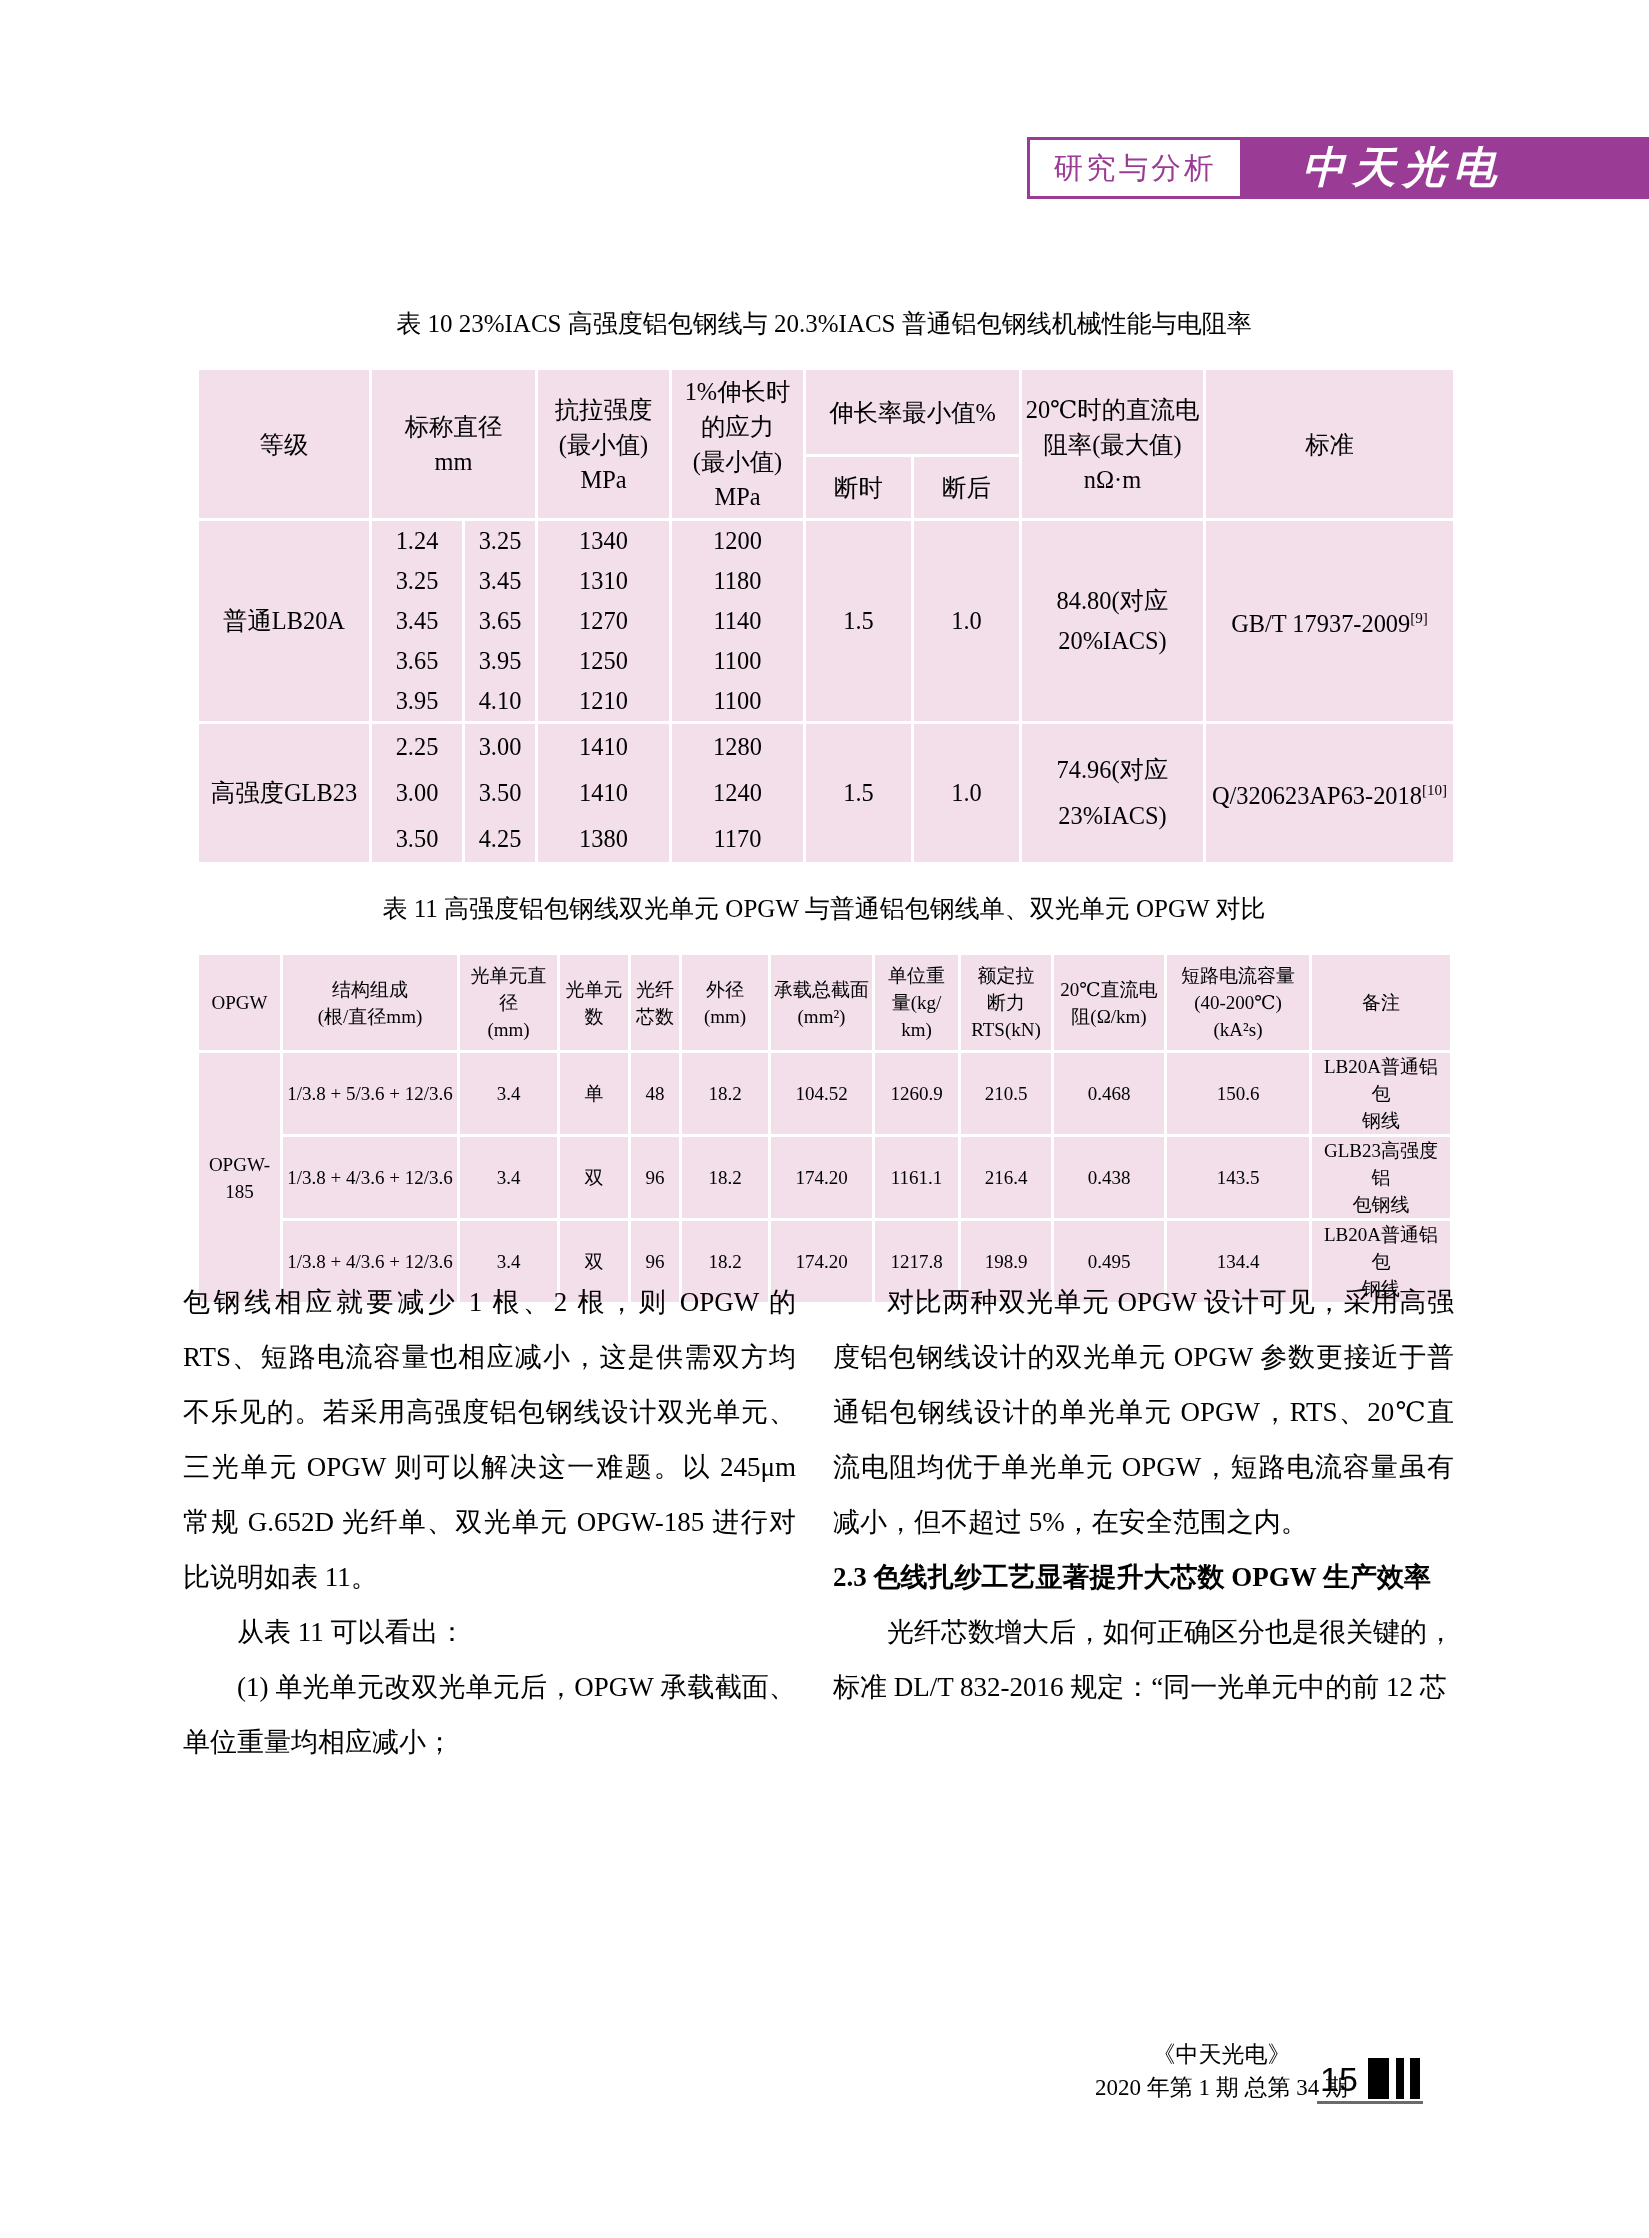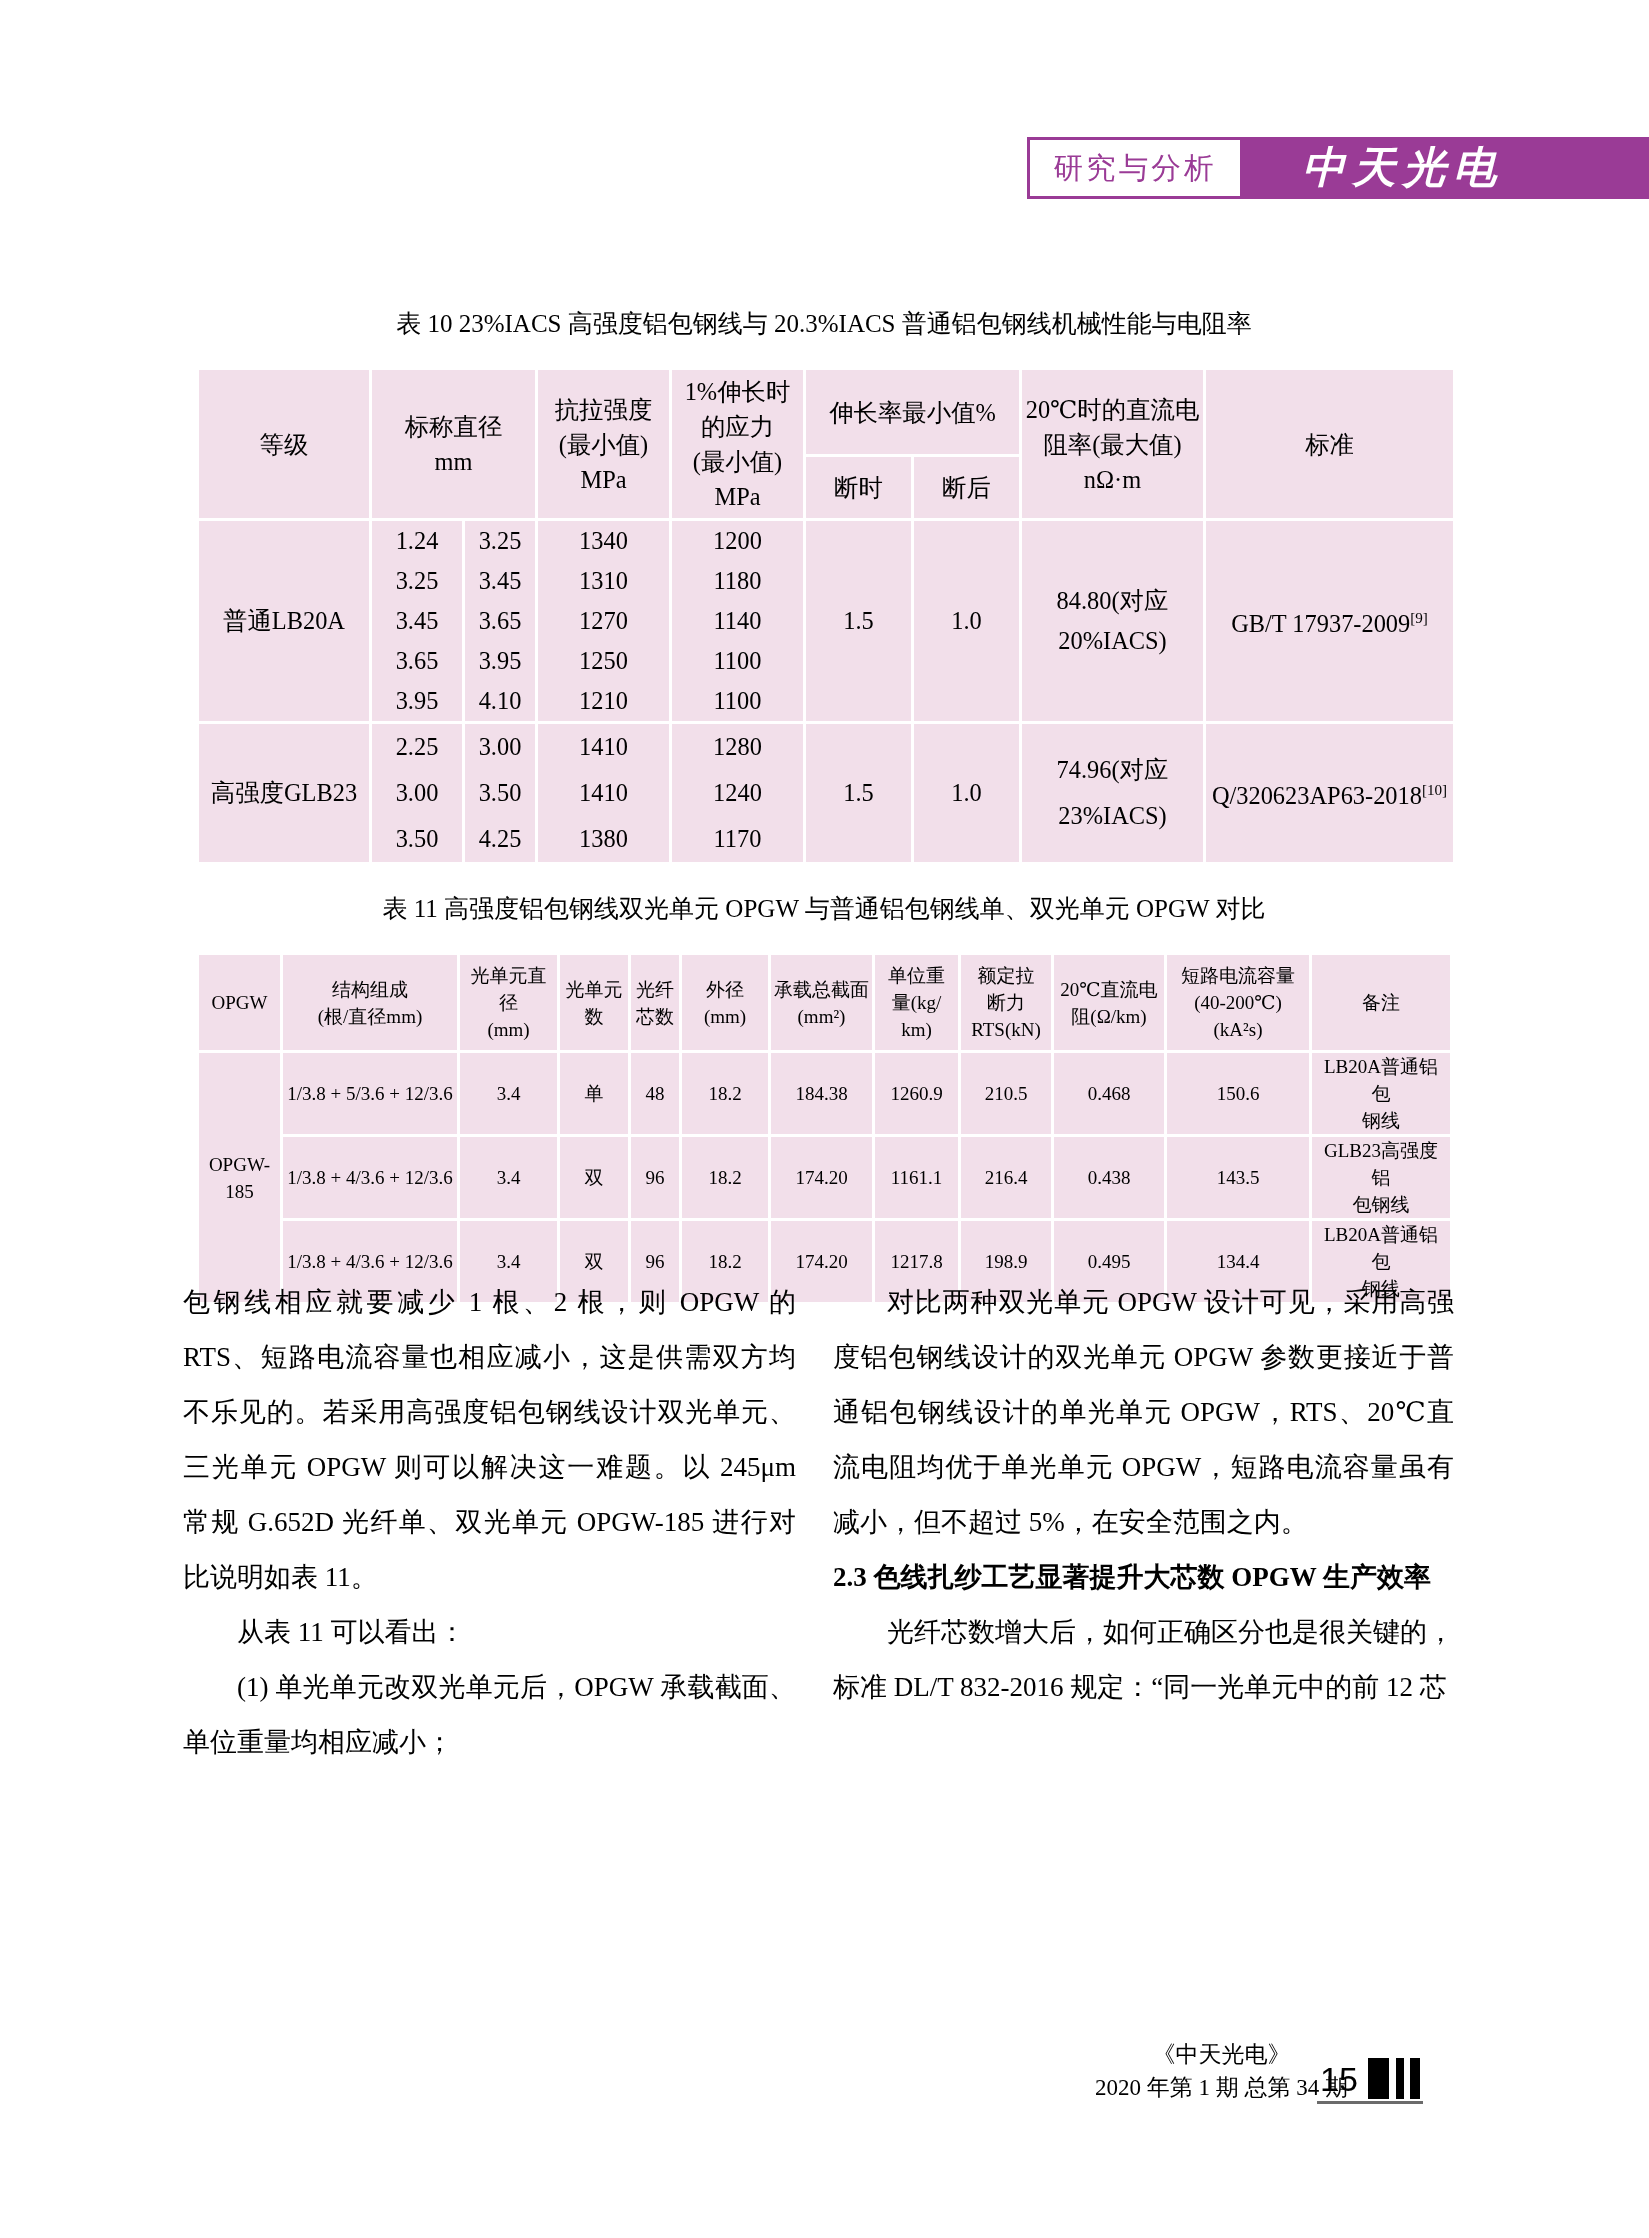--- a/index.html
+++ b/index.html
@@ -241,21 +241,21 @@
       <td>备注</td>
     </tr>
     <tr class="row">
       <td rowspan="3">OPGW-
 185</td>
       <td>1/3.8 + 5/3.6 + 12/3.6</td>
       <td>3.4</td>
       <td>单</td>
       <td>48</td>
       <td>18.2</td>
-      <td>184.38</td>
+      <td>104.52</td>
       <td>1260.9</td>
       <td>210.5</td>
       <td>0.468</td>
       <td>150.6</td>
       <td>LB20A普通铝包
 钢线</td>
     </tr>
     <tr class="row">
       <td>1/3.8 + 4/3.6 + 12/3.6</td>
       <td>3.4</td>

